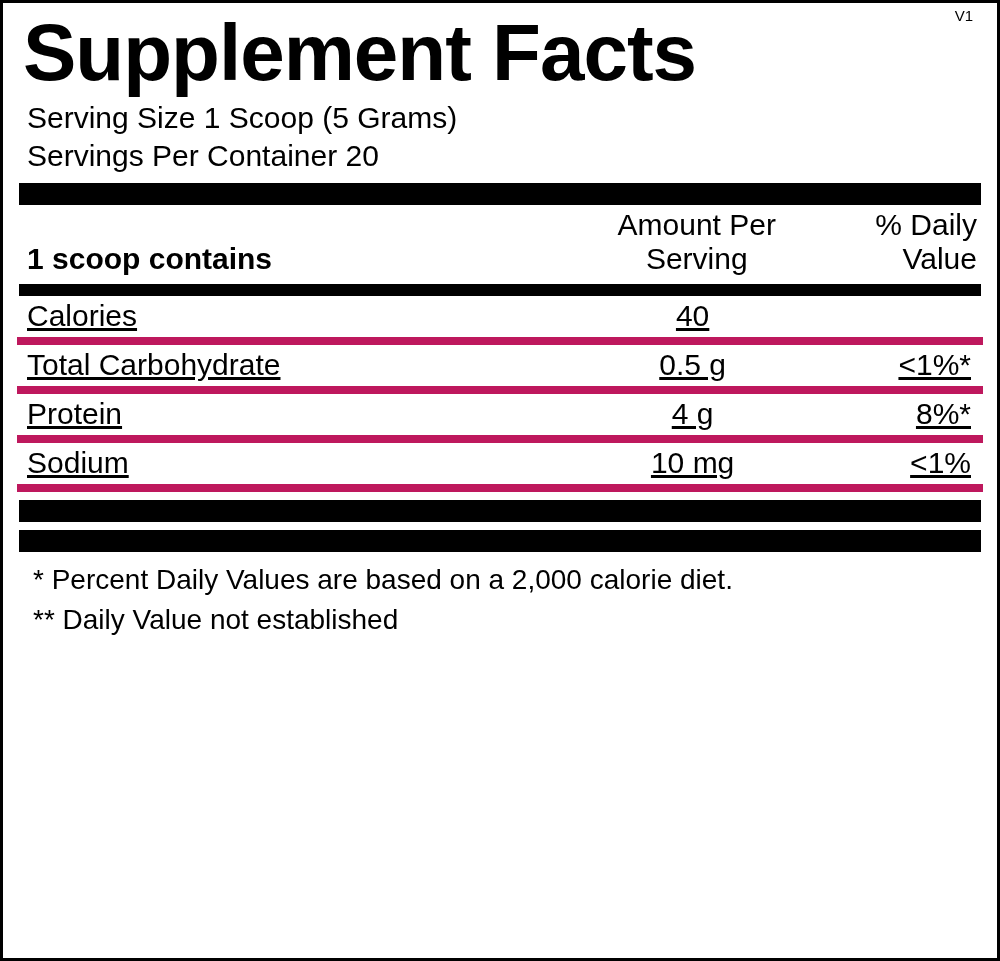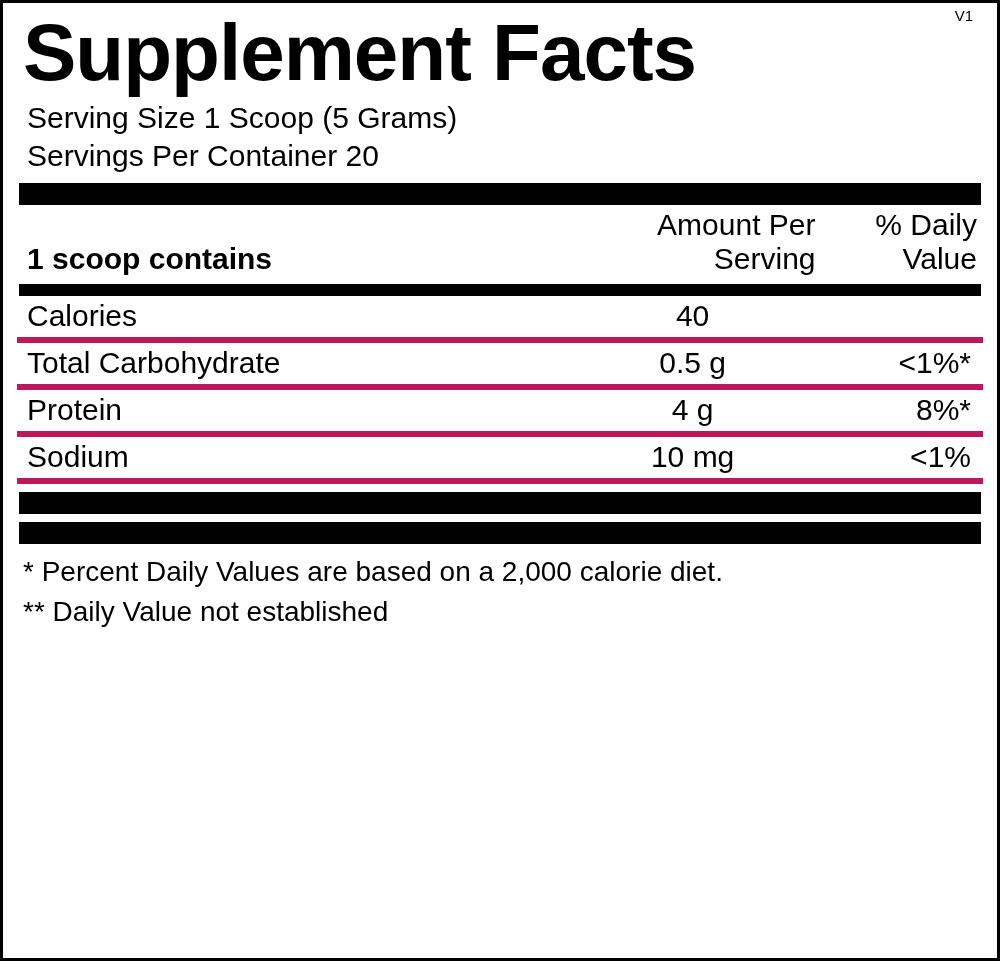--- a/index.html
+++ b/index.html
@@ -65,44 +65,46 @@
   .col-amt  { width: 25%; text-align: center; }
   .col-dv   { width: 17%; text-align: right; padding-right: 12px !important; }
 
   .head-row td {
     font-size: 30px;
     line-height: 34px;
     vertical-align: bottom;
     padding-bottom: 2px;
   }
   .head-amount, .head-dv {
-    text-align: right;
+    text-align: center;
     font-weight: normal;
   }
   .head-dv { text-align: right; padding-right: 6px !important; }
   .head-name { font-weight: bold; font-size: 30px; padding-left: 10px !important; }
 
   .rule td {
-    border-bottom: 6px solid #be185d;
+    border-bottom: 8px solid #be185d;
+    text-decoration: underline;
   }
   .sub td.col-name {
     padding-left: 55px !important;
   }
   .sub-rule td {
     border-bottom: 2px solid #000000;
   }
   .sub-rule td.col-name {
     padding-left: 55px !important;
   }
   .footnotes {
     margin: 8px 0 0 6px;
   }
   .footnote {
     font-size: 28px;
     line-height: 40px;
+    margin-left: 10px;
   }
 </style>
 </head>
 <body>
 
 <div class="panel">
 
   <div class="version-code">V1</div>
 
   <div class="title">Supplement Facts</div>

